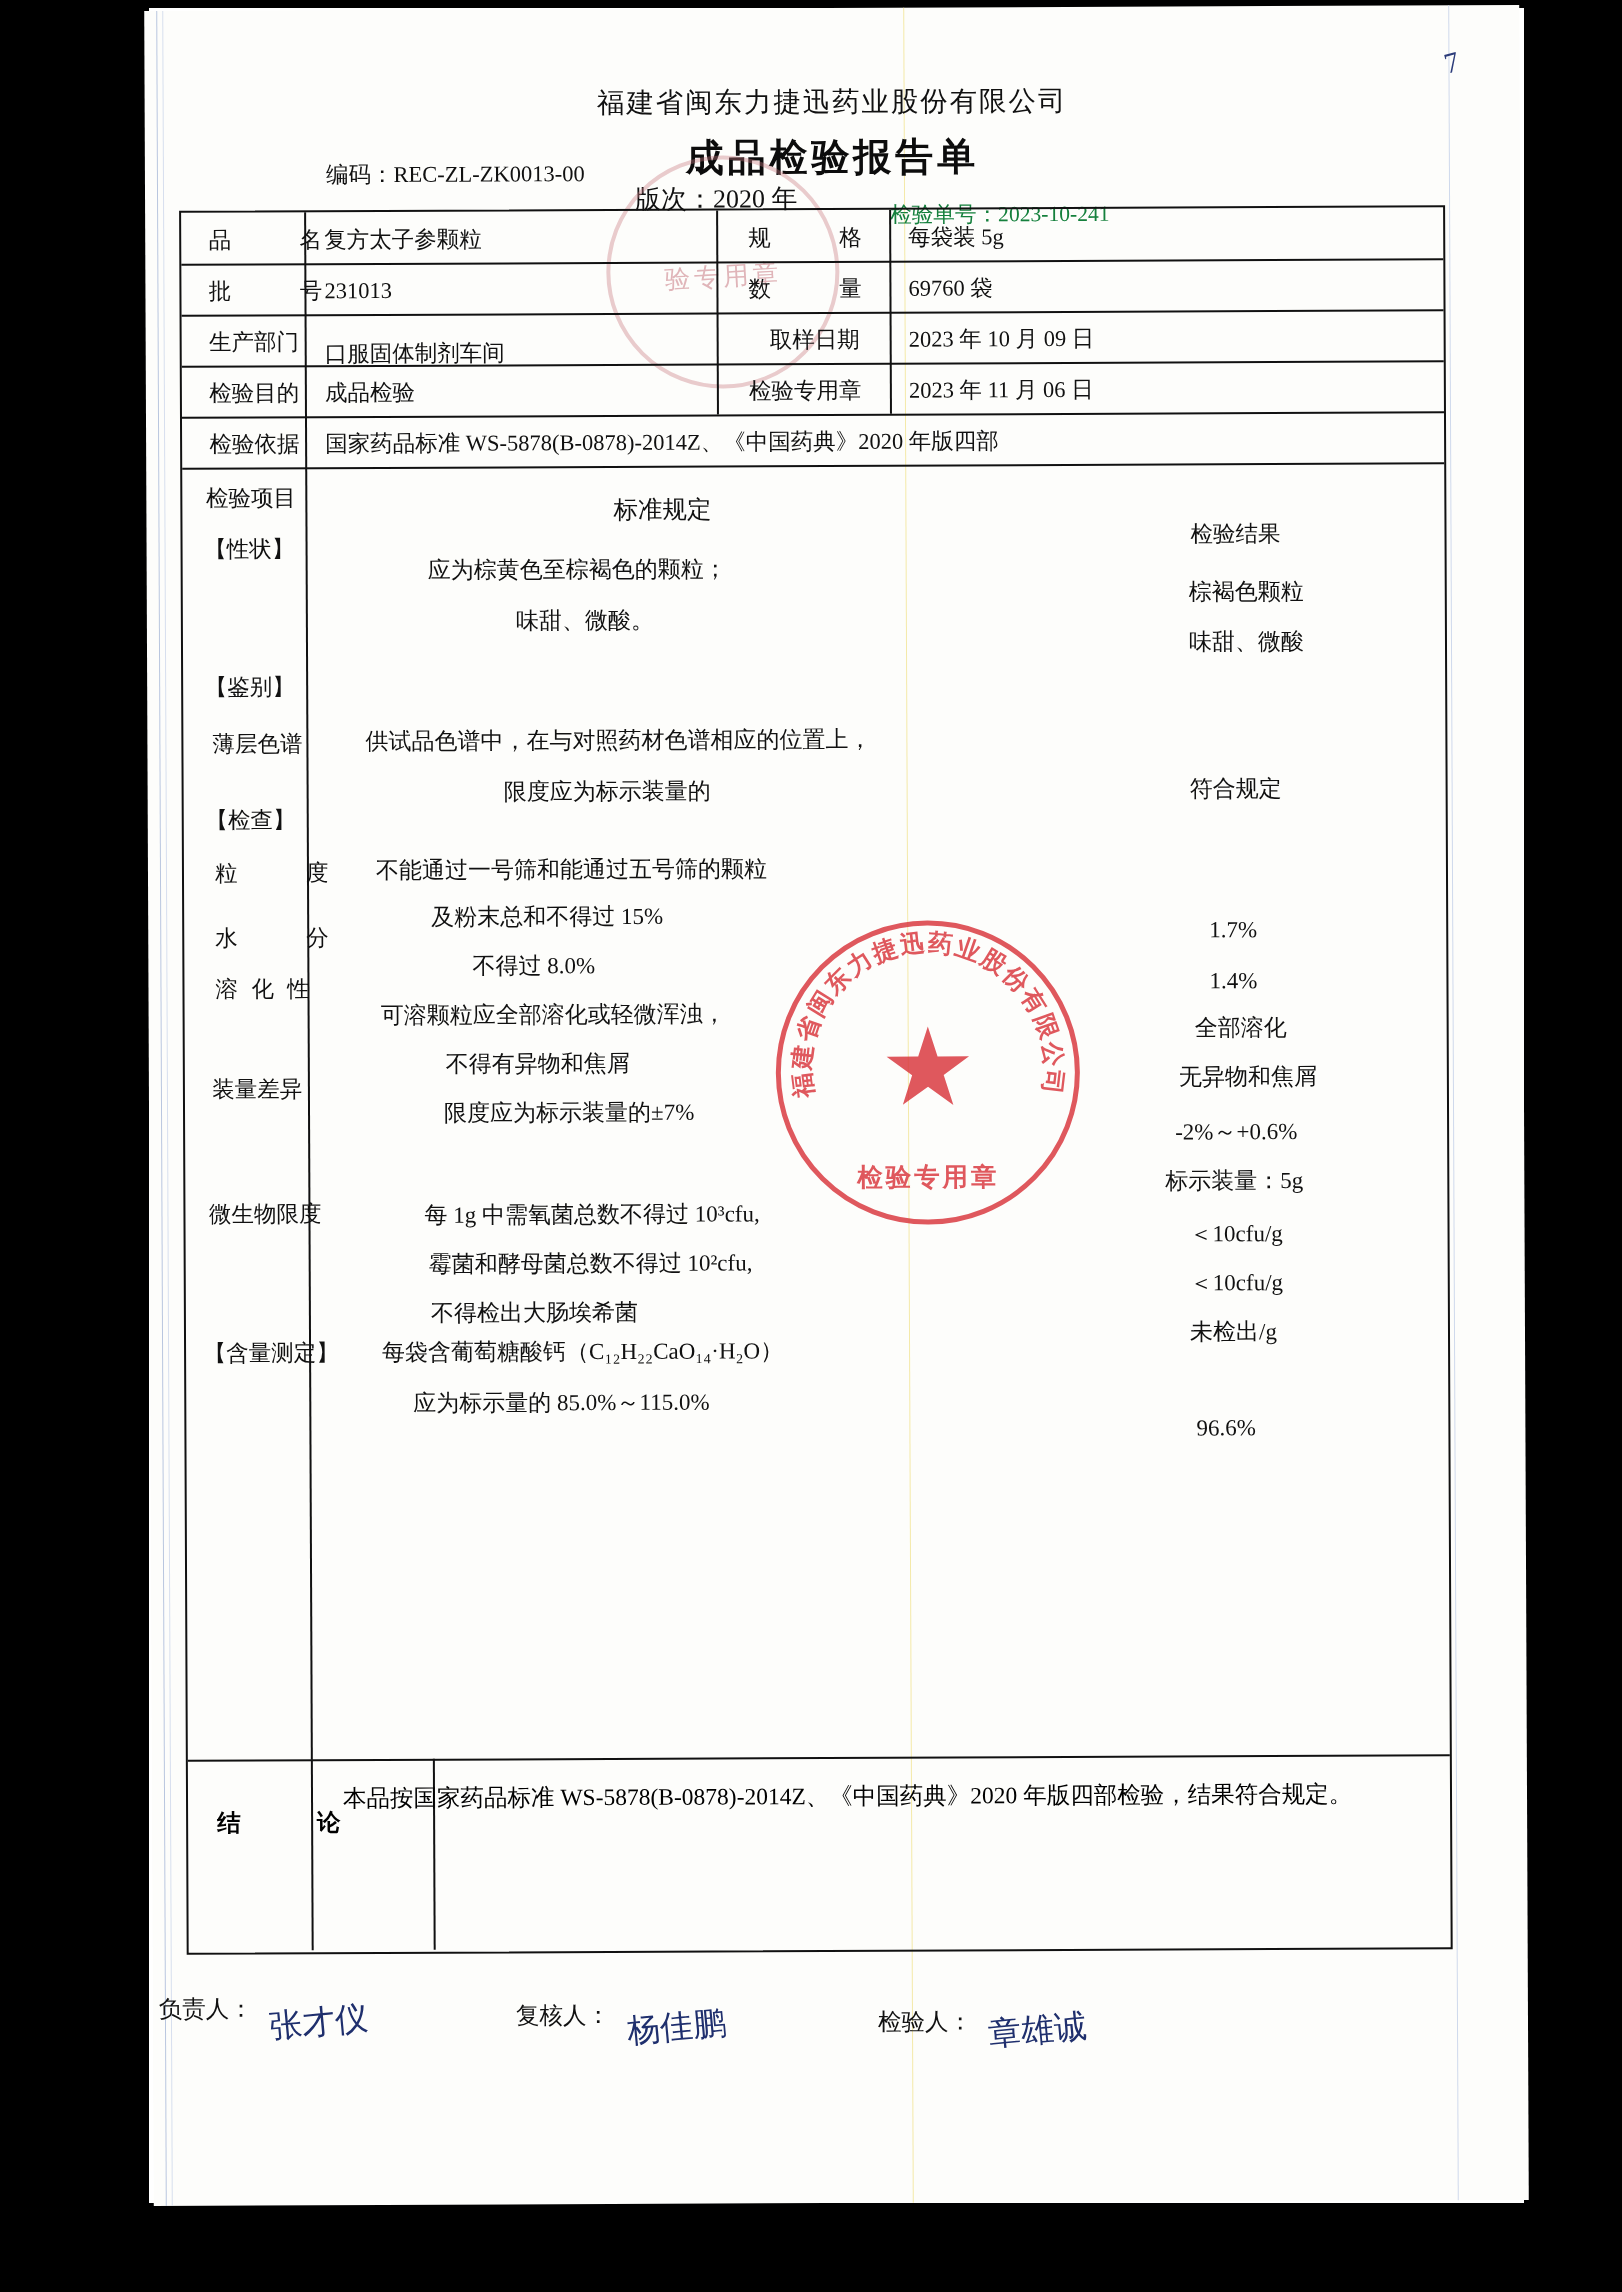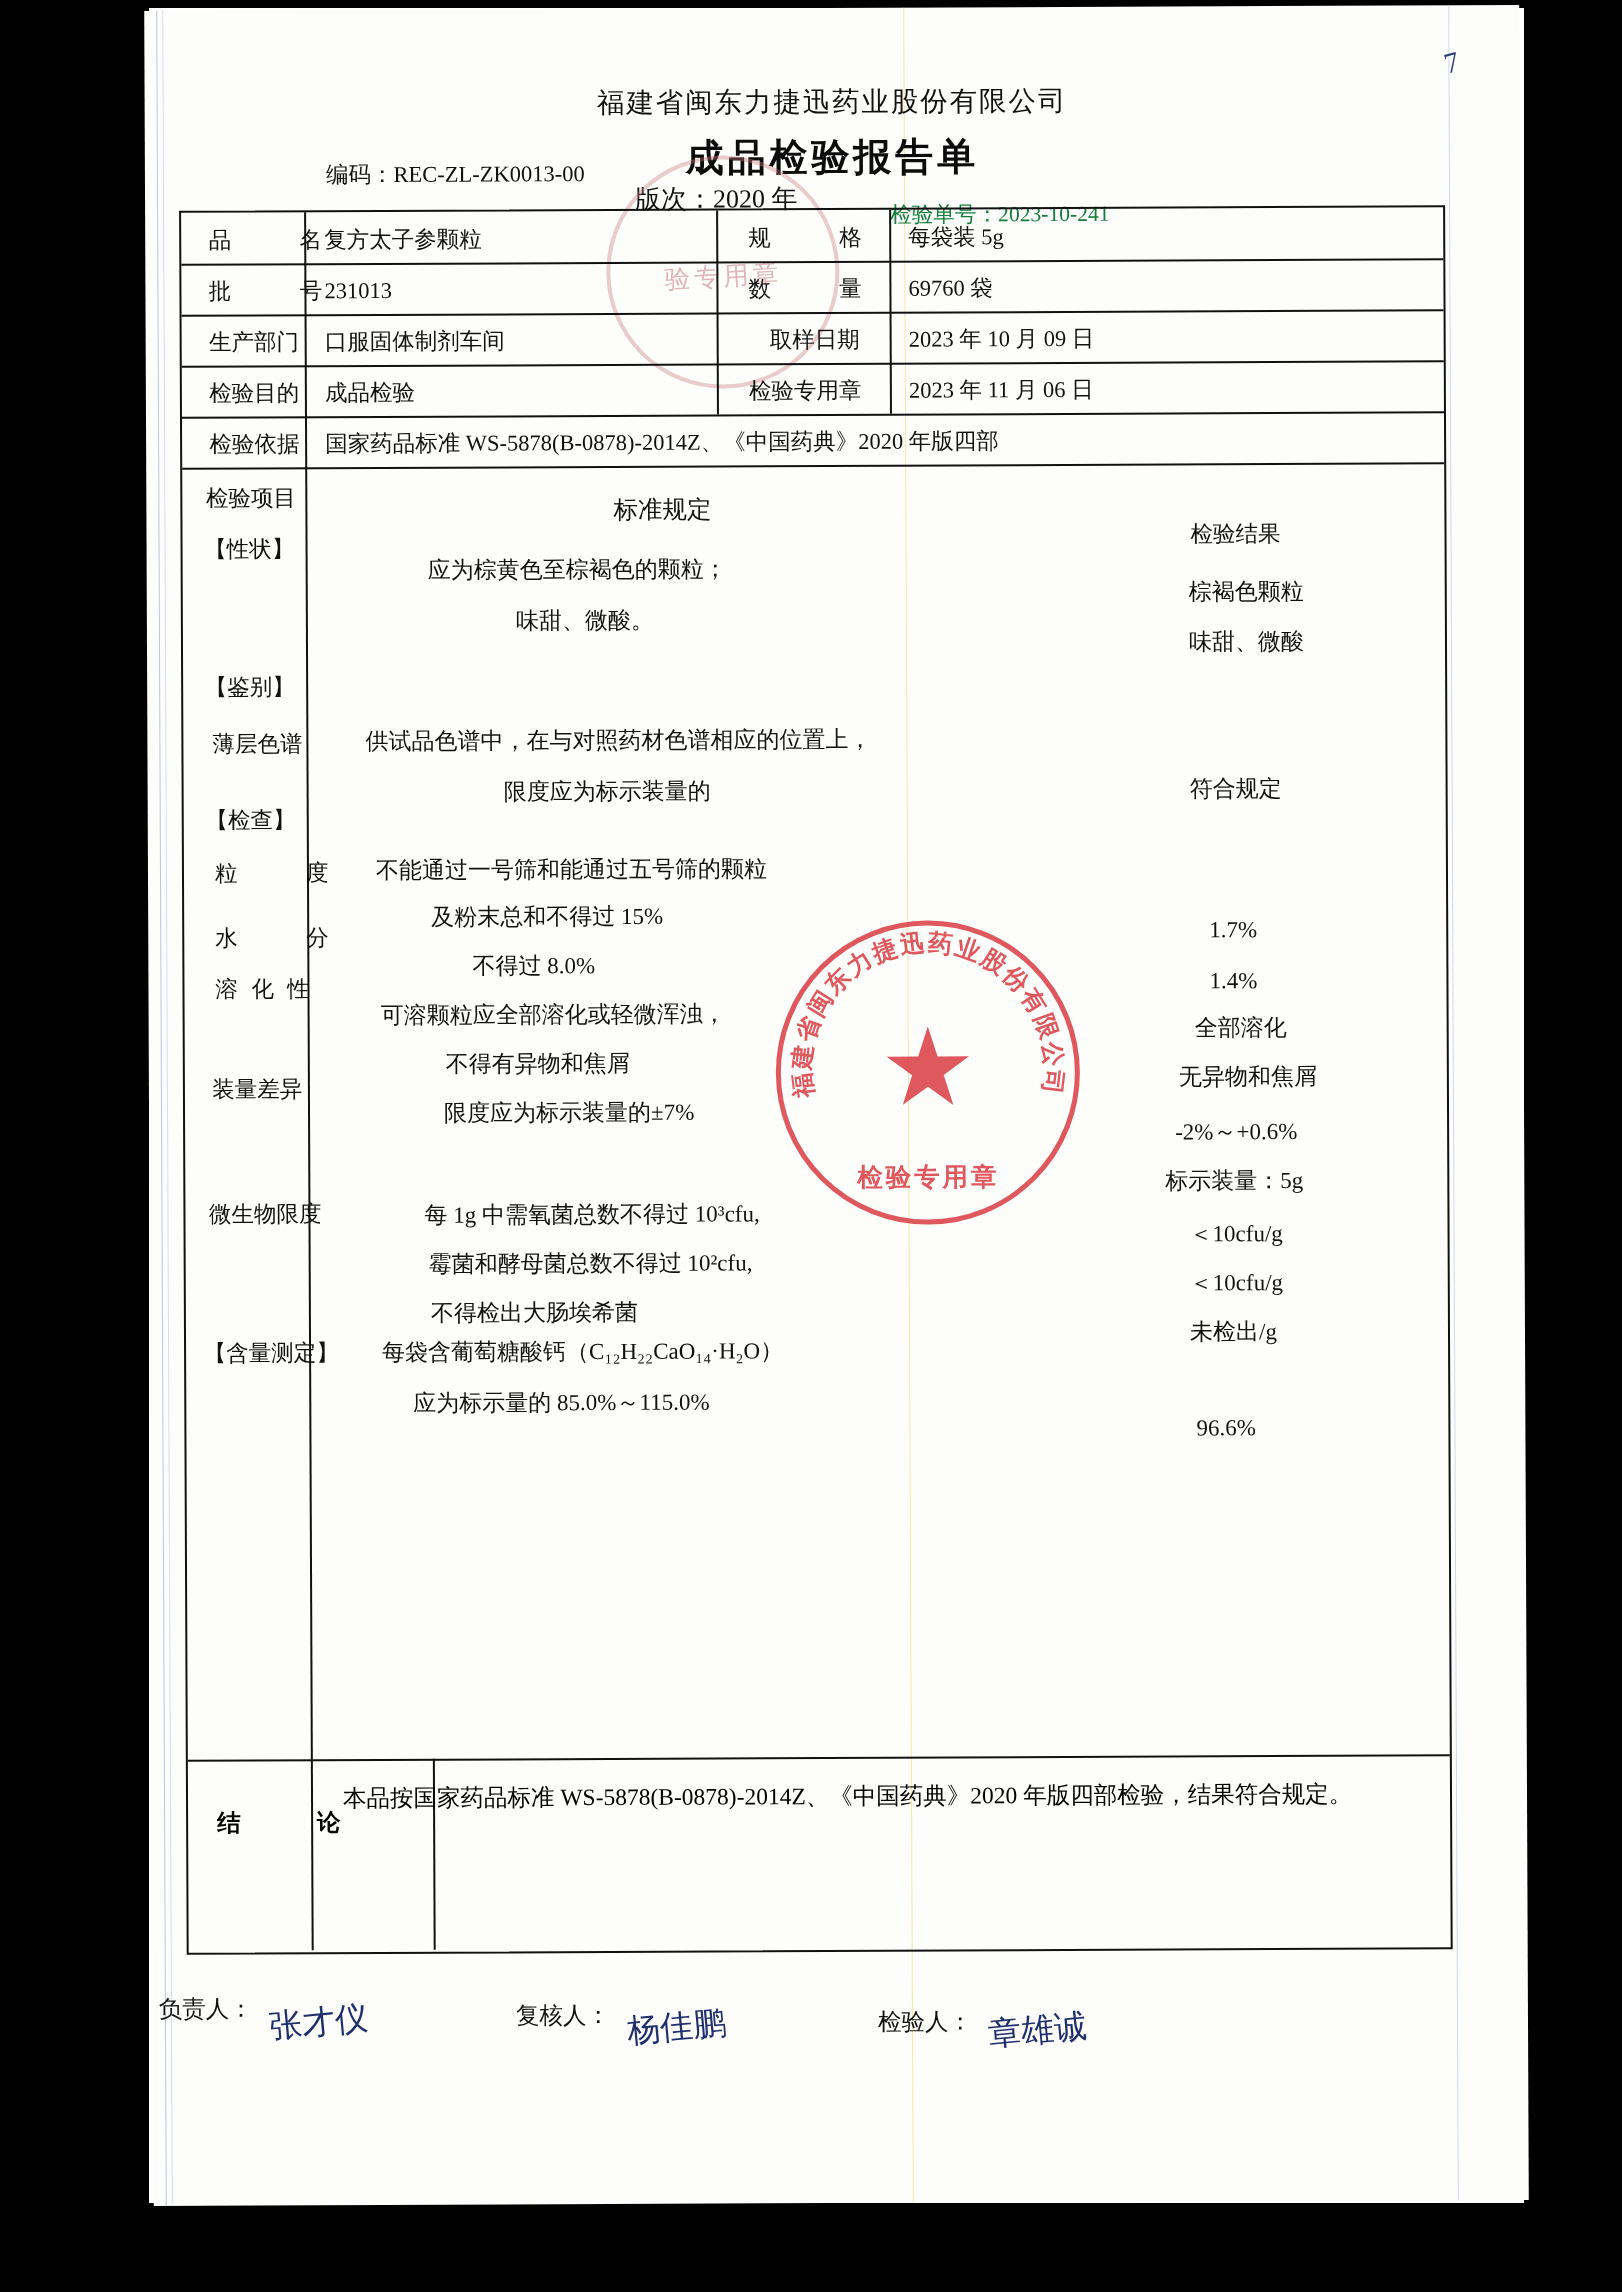--- a/index.html
+++ b/index.html
@@ -148,21 +148,21 @@
       <div class="cell" style="left:143px;top:13.7px">复方太子参颗粒</div>
       <div class="cell lab" style="left:567px;top:13.7px">规　　格</div>
       <div class="cell" style="left:727px;top:13.7px">每袋装 5g</div>
 
       <div class="cell lab" style="left:27.4px;top:65px">批　　号</div>
       <div class="cell" style="left:143px;top:65px">231013</div>
       <div class="cell lab" style="left:567px;top:65px">数　　量</div>
       <div class="cell" style="left:727px;top:65px">69760 袋</div>
 
       <div class="cell" style="left:27.4px;top:116px">生产部门</div>
-      <div class="cell" style="left:143px;top:116px">口服固体制剂车间</div>
+      <div class="cell" style="left:143px;top:128px">口服固体制剂车间</div>
       <div class="cell" style="left:588px;top:116px">取样日期</div>
       <div class="cell" style="left:727px;top:116px">2023 年 10 月 09 日</div>
 
       <div class="cell" style="left:27.4px;top:167px">检验目的</div>
       <div class="cell" style="left:143px;top:167px">成品检验</div>
       <div class="cell" style="left:567px;top:167px">检验专用章</div>
       <div class="cell" style="left:727px;top:167px">2023 年 11 月 06 日</div>
 
       <div class="cell" style="left:27.4px;top:218px">检验依据</div>
       <div class="cell" style="left:143px;top:218px">国家药品标准 WS-5878(B-0878)-2014Z、《中国药典》2020 年版四部</div>

